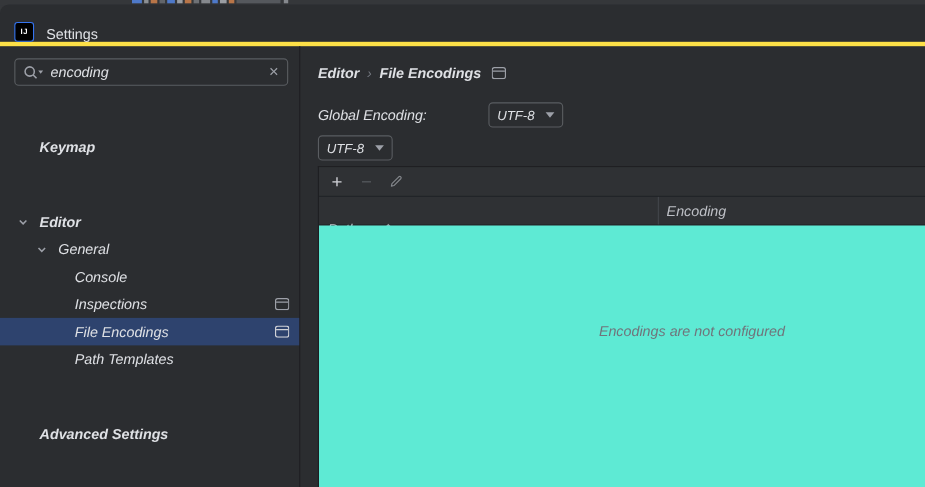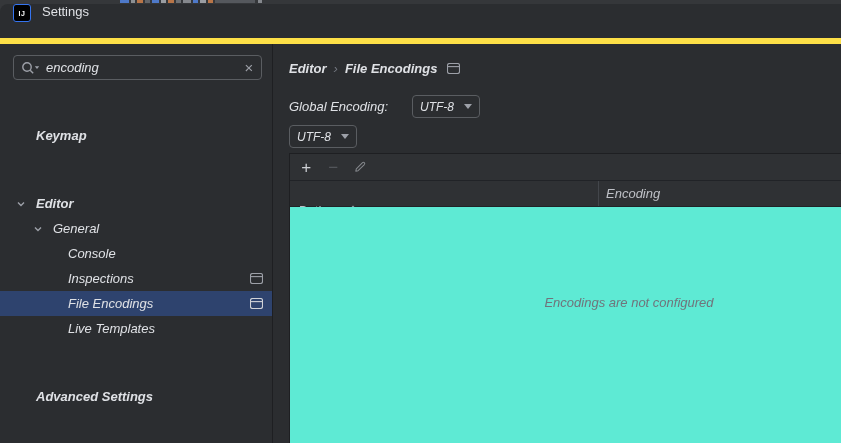--- a/index.html
+++ b/index.html
@@ -11,21 +11,21 @@
     cursor:default;
   }
   
   .top-strip{position:absolute;top:0;left:0;width:841px;height:5px;background:#35373A;}
   .frag{position:absolute;top:0;height:3px;}
   
   .dialog{
     position:absolute;top:4px;left:0;width:841px;height:439px;
     background:#2B2D30;border-top-left-radius:8px;
   }
-  .titlebar{height:34px;display:flex;align-items:flex-start;padding-left:13px;border-bottom:6px solid #fde047;}
+  .titlebar{height:34px;display:flex;align-items:flex-end;padding-left:13px;border-bottom:4px solid #fde047;}
   .app-logo{
     width:16px;height:16px;background:#000;border:1px solid #3574F0;border-radius:3px;
     color:#FFF;font-size:7px;font-weight:700;letter-spacing:.5px;
     display:flex;align-items:center;justify-content:center;flex:0 0 auto;
   }
   .window-title{margin-left:11px;font-size:13px;color:#DFE1E5;}
   .dialog-body{display:flex;height:404px;font-style:italic;}
   
   .sidebar{width:273px;flex:0 0 273px;border-right:1px solid #1E1F22;box-sizing:border-box;}
   .search-box{
@@ -46,21 +46,21 @@
   .pad3{padding-left:68px;}
   .chev{width:12px;margin-right:9px;display:flex;align-items:center;justify-content:center;color:#9DA0A8;}
   .page-ic{position:absolute;right:9px;top:7px;color:#9DA0A8;line-height:0;}
   .row.sel .page-ic{color:#D0D2D7;}
   
   .main{flex:1;position:relative;font-size:13px;color:#DFE1E5;}
   .breadcrumb{position:absolute;left:16px;top:14px;height:20px;display:flex;align-items:center;gap:7px;font-weight:700;}
   .bc-sep{color:#747880;font-weight:400;}
   .bc-icon{color:#9DA0A8;margin-left:3px;line-height:0;}
   .form-row{position:absolute;left:16px;display:flex;align-items:center;height:23px;}
-  .form-row.g{top:51px;}
+  .form-row.g{top:51px;gap:32px;}
   .form-row.p{top:81px;}
   .form-label{width:123px;color:#DFE1E5;}
   .combo{
     width:68px;height:23px;box-sizing:border-box;border:1px solid #5A5D61;border-radius:4px;
     display:flex;align-items:center;justify-content:space-between;padding:0 7px;
     font-size:12px;color:#DFE1E5;background:#2B2D30;
   }
   .combo-arrow{width:0;height:0;border-left:4px solid transparent;border-right:4px solid transparent;border-top:5px solid #9DA0A8;}
   
   .table-block{
@@ -166,21 +166,21 @@
           <span>File Encodings</span>
           <span class="page-ic">
             <svg width="13" height="11" viewBox="0 0 13 11">
                 <rect x="0.5" y="0.5" width="12" height="10" rx="2" fill="none" stroke="currentColor" stroke-width="1.1"></rect>
                 <line x1="1" y1="3.6" x2="12" y2="3.6" stroke="currentColor" stroke-width="1.1"></line>
               </svg>
           </span>
         </div>
 
         <div class="row pad2">
-          <span>Live Templates</span>
+          <span>Path Templates</span>
         </div>
 
         <div class="row b pad1">
           <span>Advanced Settings</span>
         </div>
 
       </div>
     </div>
 
     <div class="main">

